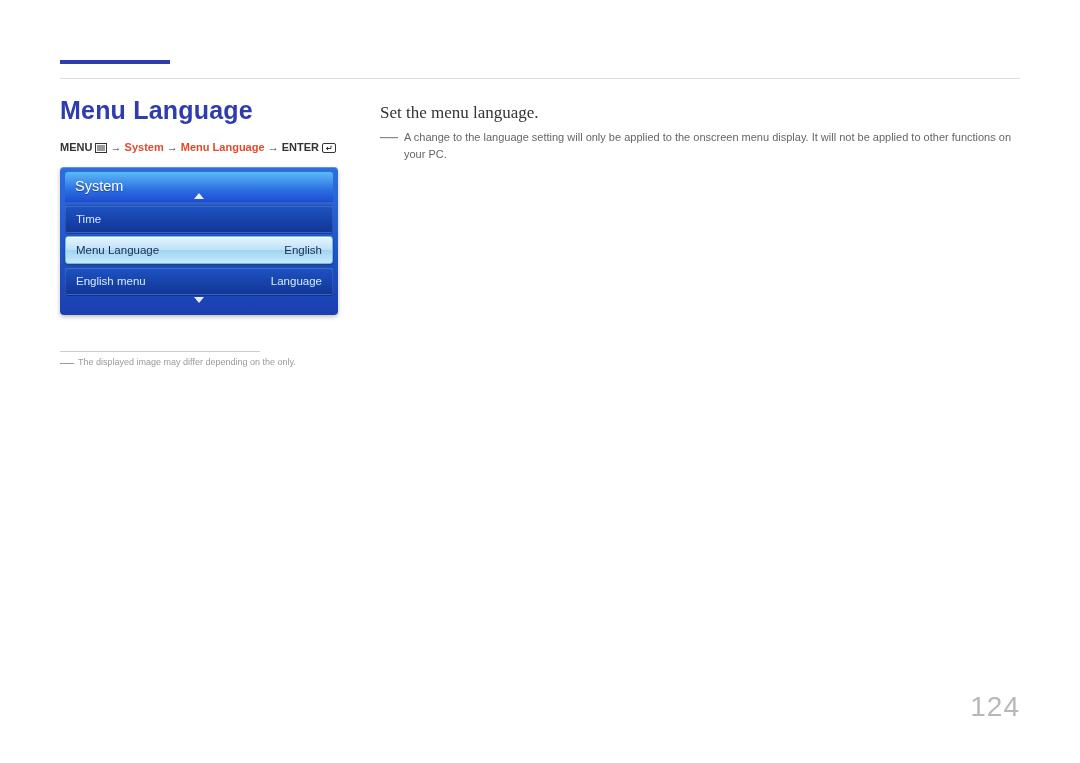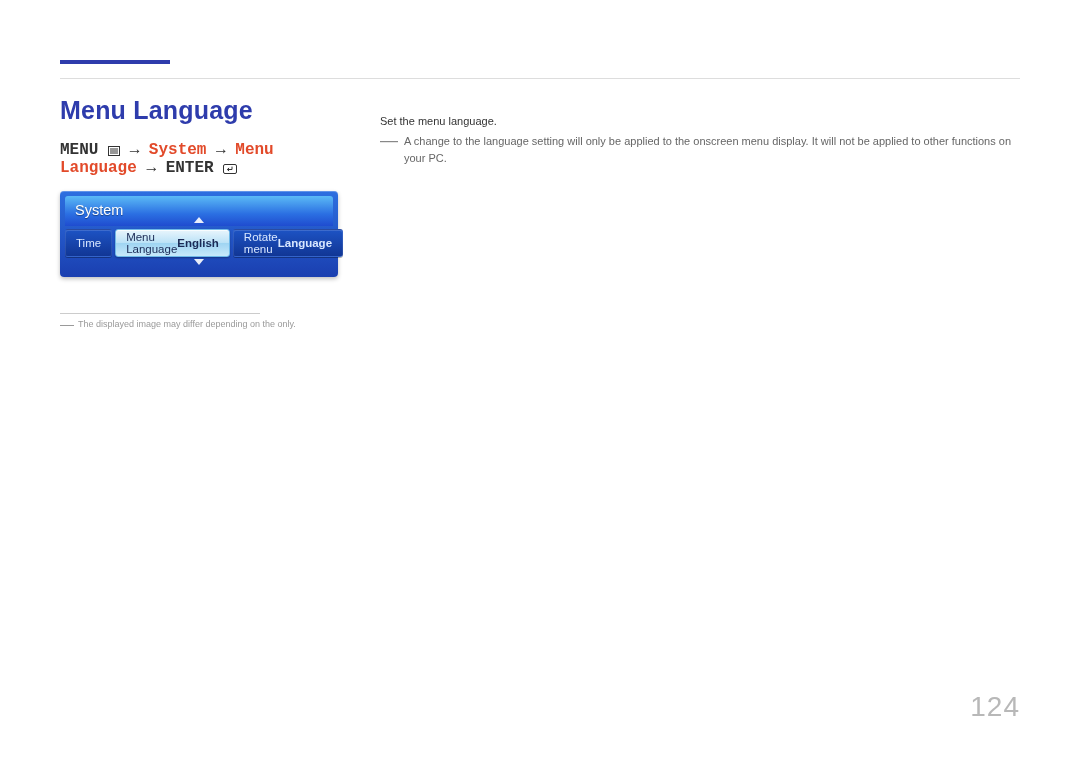--- a/index.html
+++ b/index.html
@@ -4,21 +4,21 @@
 <style>
   * { box-sizing: border-box; margin: 0; padding: 0; }
   html, body { width: 1080px; height: 763px; background: #fff; font-family: "Segoe UI", Arial, sans-serif; color: #333; }
   .page { position: relative; width: 1080px; height: 763px; padding: 60px 76px 40px 60px; }
   .accent-bar { position: absolute; top: 60px; left: 60px; width: 110px; height: 4px; background: #2e3cac; }
   .hr-top { position: absolute; top: 78px; left: 60px; right: 60px; height: 1px; background: #ddd; }
   .content { position: absolute; top: 96px; left: 60px; right: 60px; display: flex; gap: 30px; }
   .left-col { width: 290px; }
   .right-col { flex: 1; }
   .title { font-size: 25px; font-weight: 600; color: #2e3cac; margin-bottom: 16px; letter-spacing: 0.2px; }
-  .crumb { font-size: 16px; font-weight: 600; color: #333; font-family: Liberation Mono, monospace; }
+  .crumb { font-size: 11px; font-weight: 600; color: #333; }
   .crumb .red { color: #e24a2a; font-weight: 700; }
   .crumb .arrow { font-weight: 700; color: #333; }
   .crumb .icon { display: inline-block; vertical-align: -2px; }
   .crumb .icon svg { display: block; }
   .osd {
     margin-top: 14px;
     width: 278px;
     border-radius: 4px;
     background: linear-gradient(#2d6fe0, #1a3fb0);
     padding: 5px 5px 10px 5px;
@@ -31,48 +31,48 @@
     color: #fff;
     font-size: 14.5px;
     padding: 6px 10px 0 10px;
     position: relative;
     text-shadow: 0 1px 1px rgba(0,0,0,0.4);
   }
   .osd-header .up-arrow {
     position: absolute; left: 50%; bottom: 3px; transform: translateX(-50%);
     width: 0; height: 0; border-left: 5px solid transparent; border-right: 5px solid transparent; border-bottom: 6px solid rgba(255,255,255,0.9);
   }
-  .osd-list { margin-top: 3px; display: flex; flex-direction: row; gap: 3px; }
+  .osd-list { margin-top: 3px; display: flex; flex-direction: column; gap: 3px; }
   .osd-item {
     height: 28px;
     border-radius: 3px;
     display: flex; align-items: center; justify-content: space-between;
     padding: 0 10px;
     font-size: 11.5px;
     color: #d8e7ff;
     background: linear-gradient(#1d53c4, #113695);
     box-shadow: inset 0 1px 0 rgba(255,255,255,0.15), 0 1px 0 rgba(0,0,0,0.3);
     border: 1px solid rgba(255,255,255,0.1);
   }
   .osd-item.selected {
     background: linear-gradient(#e8f5fc 0%, #bde3f7 48%, #9ed4f2 50%, #c7e9fa 100%);
     color: #1a2a55;
     border: 1px solid #6fb9e8;
     box-shadow: inset 0 1px 0 rgba(255,255,255,0.7), 0 1px 2px rgba(0,0,0,0.3);
   }
-  .osd-item .val { text-align: left; font-weight: bold; }
+  .osd-item .val { text-align: left; }
   .osd-footer { position: relative; height: 10px; }
   .osd-footer .down-arrow {
     position: absolute; left: 50%; top: 2px; transform: translateX(-50%);
     width: 0; height: 0; border-left: 5px solid transparent; border-right: 5px solid transparent; border-top: 6px solid rgba(255,255,255,0.9);
   }
   .footnote-divider { margin-top: 36px; width: 200px; height: 1px; background: #ccc; }
   .footnote { margin-top: 5px; font-size: 9px; color: #9a9a9a; display: flex; gap: 4px; }
   .footnote .dash { color: #9a9a9a; font-size: 14px; line-height: 10px; }
-  .desc-main { font-size: 11px; color: #333; margin-top: 19px; margin-bottom: 6px; }
+  .desc-main { font-size: 17px; color: #333; margin-top: 7px; margin-bottom: 6px; font-family: Liberation Serif, serif; }
   .desc-note { font-size: 11px; color: #666; display: flex; gap: 6px; line-height: 1.5; }
   .desc-note .dash { font-size: 18px; line-height: 14px; color: #888; }
   .page-num { position: absolute; right: 60px; bottom: 40px; font-size: 28px; color: #b8b8b8; font-weight: 400; letter-spacing: 1px; }
 </style>
 </head>
 <body>
 
 <div class="page">
   <div class="accent-bar"></div>
   <div class="hr-top"></div>
@@ -113,21 +113,21 @@
         <div class="osd-list">
           <div class="osd-item">
             <span>Time</span>
             <span class="val"></span>
           </div>
           <div class="osd-item selected">
             <span>Menu Language</span>
             <span class="val">English</span>
           </div>
           <div class="osd-item">
-            <span>Rotate menu</span>
+            <span>English menu</span>
             <span class="val">Language</span>
           </div>
         </div>
         <div class="osd-footer">
           <div class="down-arrow"></div>
         </div>
       </div>
 
       <div class="footnote-divider"></div>
       <div class="footnote">

